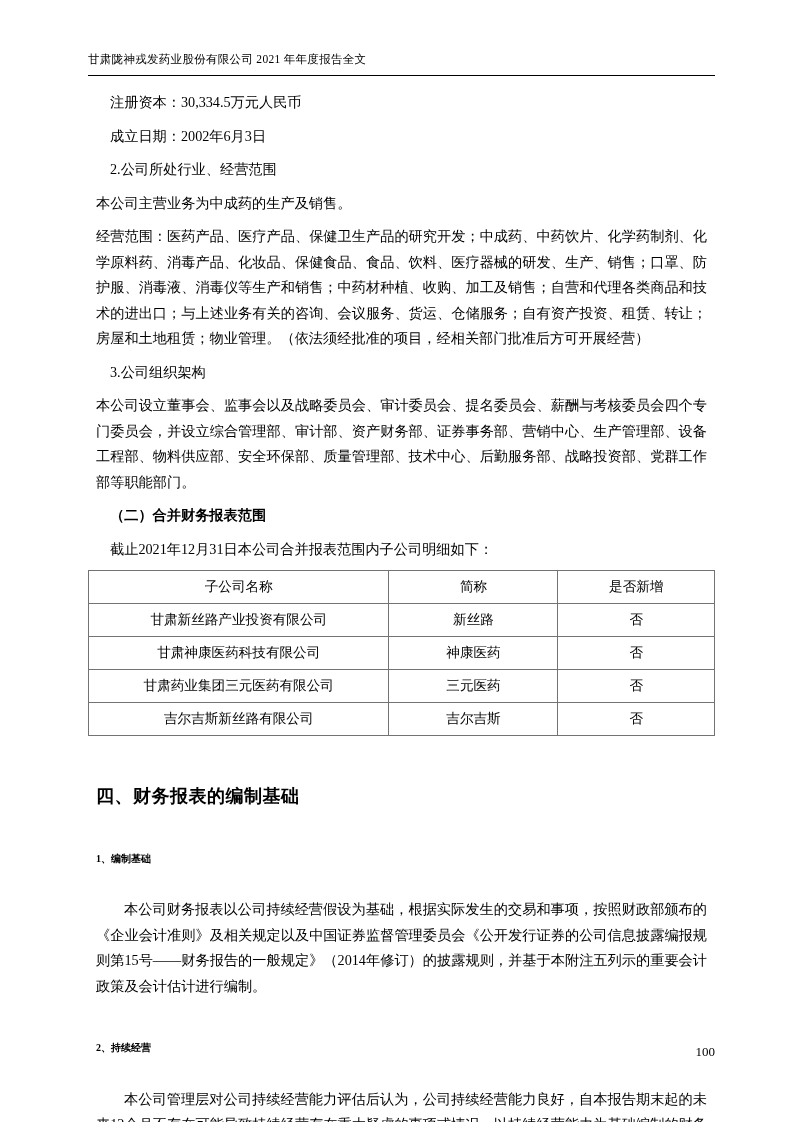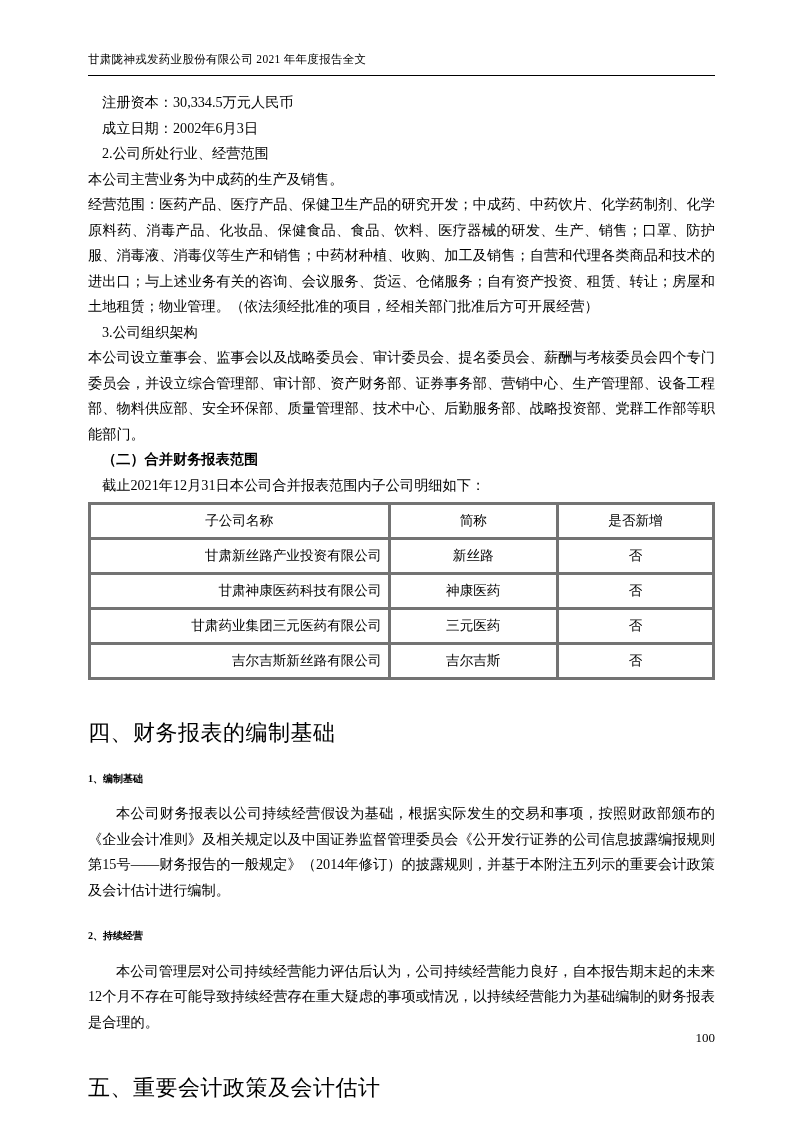--- a/index.html
+++ b/index.html
@@ -36,21 +36,21 @@
     margin-top: 2px;
     margin-bottom: 14px;
   }
   .body-text {
     font-size: 14.2px;
     line-height: 25.5px;
     text-align: justify;
     text-justify: inter-ideograph;
   }
   .p {
-    margin: 0;
+    margin: 8px;
     padding: 0;
   }
   .indent1 {
     text-indent: 14px;
   }
   .indent2 {
     text-indent: 28px;
   }
   .bold {
     font-weight: bold;
@@ -59,54 +59,54 @@
   .spacer-md { height: 20px; }
   .spacer-xl { height: 40px; }
 
   table.subs {
     border-collapse: collapse;
     width: 100%;
     margin-top: 4px;
     font-size: 13.6px;
   }
   table.subs th, table.subs td {
-    border: 3px solid #737373;
+    border: 1px solid #737373;
     padding: 4px 6px;
     line-height: 22px;
     height: 24px;
   }
   table.subs th {
     font-weight: normal;
     text-align: center;
   }
   table.subs td.name {
-    text-align: right;
+    text-align: center;
     width: 48%;
   }
   table.subs td.short {
     text-align: center;
     width: 27%;
   }
   table.subs td.isnew {
     text-align: center;
     width: 25%;
   }
   .heading-num {
-    font-size: 22px;
-    font-weight: normal;
+    font-size: 18px;
+    font-weight: bold;
     letter-spacing: 0.5px;
   }
   .sub-heading {
     font-size: 10px;
     font-weight: bold;
   }
   .page-number {
     position: absolute;
     right: 78px;
-    bottom: 76px;
+    bottom: 62px;
     font-size: 13px;
     font-family: "Liberation Serif", "DejaVu Serif", serif;
   }
 </style>
 </head>
 <body>
 
 <div class="page">
 
   <div class="page-inner">

